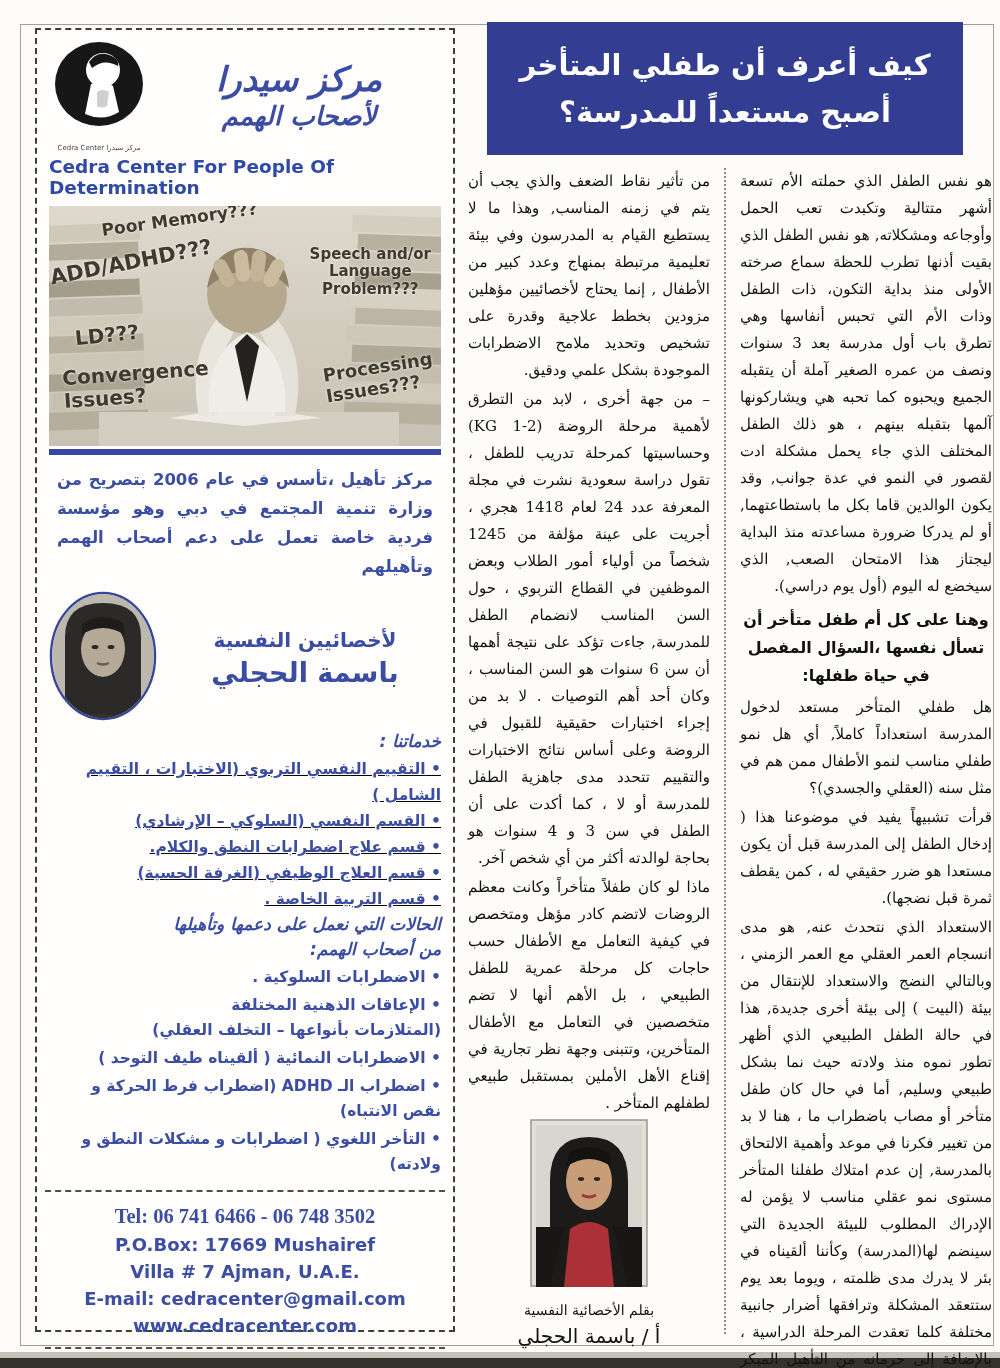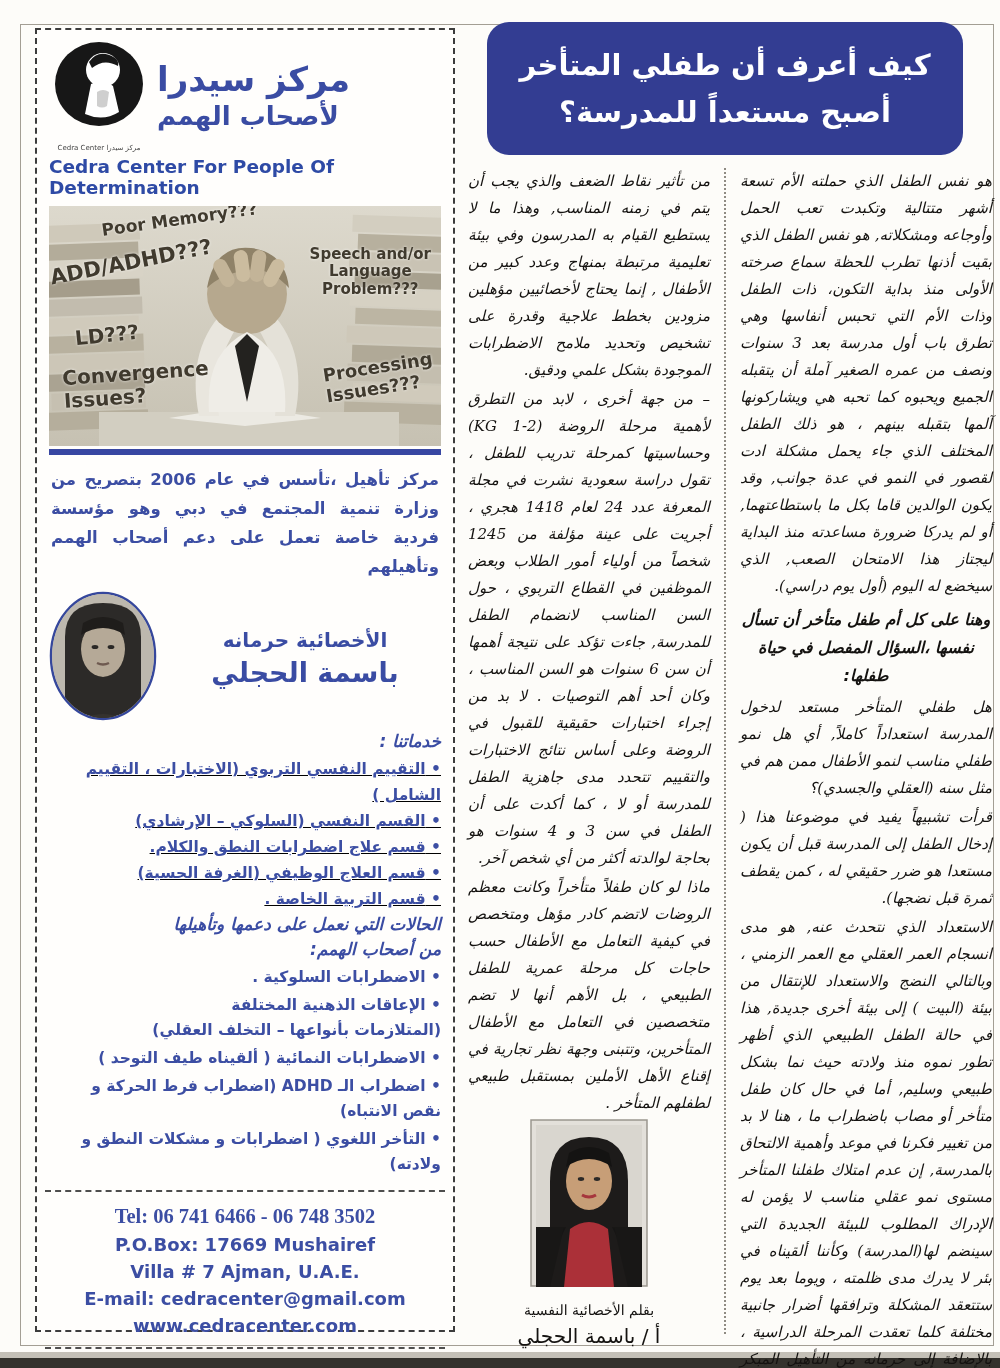--- a/index.html
+++ b/index.html
@@ -15,38 +15,38 @@
   .scan-strip-dark{position:absolute;left:0;bottom:0;width:100%;height:10px;background:#34322d;}
 
   
   .ad-box{
     position:absolute;left:35px;top:28px;width:420px;height:1304px;
     border:2px dashed #3c3c3c;background:#fffefc;box-sizing:border-box;
     padding:10px 12px 8px 12px;
   }
   .ad-header{display:flex;align-items:center;gap:8px;}
   .logo-wrap{width:100px;flex:0 0 auto;text-align:center;}
-  .ad-title{flex:1;text-align:left;color:#3a4ca3;direction:rtl;}
+  .ad-title{flex:1;text-align:center;color:#3a4ca3;direction:rtl;font-style:italic;}
   .ad-title .l1{font-size:34px;font-weight:bold;line-height:40px;}
   .ad-title .l2{font-size:26px;font-weight:bold;line-height:34px;}
   .ad-title-en{margin-top:4px;text-align:left;color:#2e4aa5;font-size:18.5px;font-weight:bold;}
 
   .child-image{position:relative;height:240px;margin-top:8px;overflow:hidden;}
   .child-image svg{position:absolute;left:0;top:0;}
   .img-label{position:absolute;color:#403a2e;font-weight:bold;white-space:pre-line;
     text-shadow:0 0 3px rgba(255,255,255,.8);line-height:1.15;}
   .lbl-poor{top:4px;left:52px;font-size:17px;transform:rotate(-8deg);}
   .lbl-adhd{top:44px;left:0px;font-size:21px;transform:rotate(-11deg);}
   .lbl-ld{top:118px;left:26px;font-size:20px;transform:rotate(-6deg);}
   .lbl-conv{bottom:38px;left:14px;font-size:20px;transform:rotate(-4deg);}
   .lbl-speech{top:40px;right:10px;font-size:15px;text-align:center;}
   .lbl-proc{bottom:48px;right:6px;font-size:18px;transform:rotate(-9deg);}
   .blue-bar{height:6px;background:#3847a2;margin-top:3px;}
 
-  .about{margin:10px 2px 0;direction:rtl;color:#3c4ea3;font-weight:bold;
+  .about{margin:10px 8px 0;direction:rtl;color:#3c4ea3;font-weight:bold;
     font-size:16.5px;line-height:29px;text-align:justify;text-align-last:justify;}
 
   .psych{display:flex;align-items:center;gap:12px;margin-top:10px;}
   .psych-photo{flex:0 0 auto;}
   .psych-text{flex:1;text-align:center;color:#3a4ca3;direction:rtl;}
   .psych-text .t1{font-size:20px;font-weight:bold;line-height:30px;}
   .psych-text .t2{font-size:27px;font-weight:bold;line-height:36px;}
 
   .rtl-block{direction:rtl;text-align:right;}
   .svc{margin-top:4px;}
@@ -64,30 +64,30 @@
   .contact .tel{font-size:20.5px;line-height:30px;font-family:Liberation Serif, serif;}
   .contact .row{font-size:18px;line-height:27px;}
 
   .social{display:flex;justify-content:space-between;align-items:center;padding:2px 0 0;}
 
   
   .article-title{
     position:absolute;left:487px;top:22px;width:476px;height:133px;
     background:#333d92;color:#ffffff;direction:rtl;
     display:flex;flex-direction:column;justify-content:center;align-items:center;
-    font-weight:bold;font-size:29px;line-height:47px;text-align:center;border-radius:22px;
+    font-weight:bold;font-size:29px;line-height:47px;text-align:center;
   }
   .article-cols{
     position:absolute;left:468px;top:168px;width:524px;height:1166px;
     direction:rtl;display:flex;
     font-family:"DejaVu Serif","Liberation Serif",serif;color:#141210;
   }
   .colA{width:268px;box-sizing:border-box;padding-left:14px;border-left:2px dotted #8f8b83;}
   .colB{flex:1;box-sizing:border-box;padding-right:14px;}
-  .article-cols p{margin:0 0 2px;font-size:15px;line-height:27px;text-align:justify;font-style:italic;}
+  .article-cols p{margin:0 0 2px;font-size:15px;line-height:27px;text-align:justify;}
   .art-heading{font-weight:bold;text-align:center !important;font-size:16px !important;line-height:28px !important;
     font-family:"DejaVu Sans","Liberation Sans",sans-serif;margin:6px 0 4px !important;}
   .author{text-align:center;}
   .author-caption{font-size:14px;line-height:22px;margin-top:8px;direction:rtl;}
   .author-name{font-size:20px;font-weight:normal;line-height:30px;direction:rtl;
     font-family:"DejaVu Sans","Liberation Sans",sans-serif;}
 </style>
 </head>
 <body>
 
@@ -201,21 +201,21 @@
           <ellipse cx="54" cy="58" rx="22" ry="28" fill="#b5a997"></ellipse>
           <path d="M32 44 q22 -14 44 0 l-2 -12 q-20 -12 -40 0 z" fill="#1f1d1b"></path>
           <ellipse cx="46" cy="56" rx="3.4" ry="2" fill="#2a2826"></ellipse>
           <ellipse cx="62" cy="56" rx="3.4" ry="2" fill="#2a2826"></ellipse>
           <path d="M48 72 q6 3 12 0" stroke="#6e5a50" stroke-width="2.4" fill="none"></path>
           <path d="M30 130 q24 -14 48 0 z" fill="#35322e"></path>
         </g>
       </svg>
     </div>
     <div class="psych-text">
-      <div class="t1">الأخصائية حرمانه</div>
+      <div class="t1">لأخصائيين النفسية</div>
       <div class="t2">باسمة الحجلي</div>
     </div>
   </div>
 
   <div class="svc rtl-block">
     <div class="svc-heading">خدماتنا :</div>
     <div class="svc-list">
       <div class="svc-item">التقييم النفسي التربوي (الاختبارات ، التقييم الشامل )</div>
       <div class="svc-item">القسم النفسي (السلوكي – الإرشادي)</div>
       <div class="svc-item">قسم علاج اضطرابات النطق والكلام.</div>

